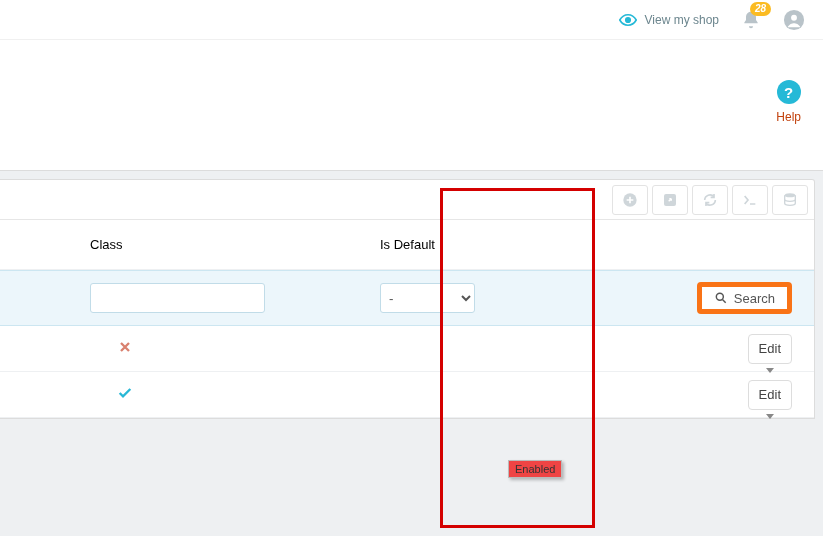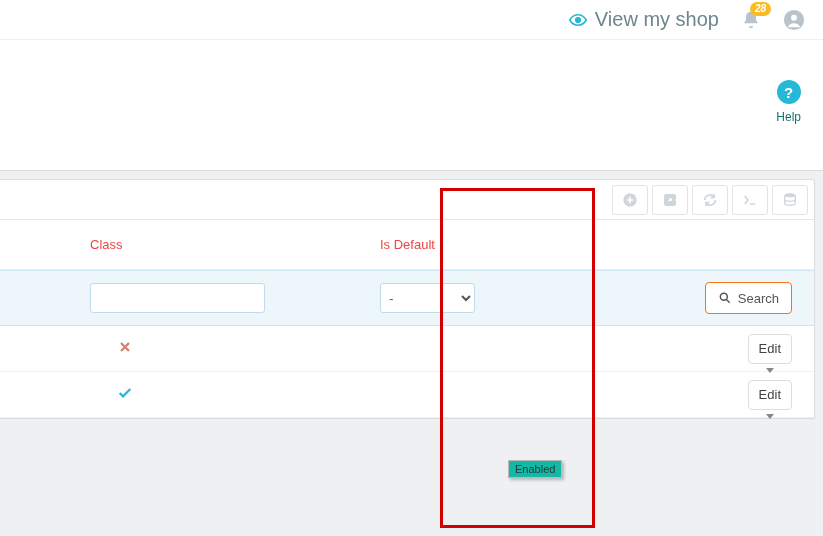--- a/index.html
+++ b/index.html
@@ -21,21 +21,21 @@
     justify-content: flex-end;
     padding: 0 18px;
     gap: 22px;
     border-bottom: 1px solid #f0f0f0;
   }
   .view-shop {
     display: flex;
     align-items: center;
     gap: 8px;
     color: #6c868e;
-    font-size: 20px;
+    font-size: 12px;
     cursor: pointer;
   }
   .eye-icon svg { width: 18px; height: 18px; display: block; }
   .bell-wrap {
     position: relative;
     cursor: pointer;
   }
   .bell-wrap svg { width: 20px; height: 20px; display: block; }
   .badge {
     position: absolute;
@@ -66,21 +66,21 @@
     border-radius: 12px;
     background: #25b9d7;
     color: #fff;
     font-weight: bold;
     font-size: 15px;
     display: flex;
     align-items: center;
     justify-content: center;
     margin: 0 auto 6px;
   }
-  .help-label { font-size: 12px; color: #0f766e; }
+  .help-label { font-size: 12px; color: #c2410c; }
 
   
   .panel-wrap {
     position: absolute;
     top: 170px;
     left: 0;
     right: 0;
     border-top: 1px solid #dcdcdc;
     background: #eef0f2;
     padding-top: 8px;
@@ -128,29 +128,29 @@
   .row.header { min-height: 50px; }
   .row.filter {
     background: #ecf6fb;
     border-top: 1px solid #cce6f1;
     border-bottom: 1px solid #cce6f1;
     min-height: 56px;
   }
   .col-class { width: 360px; padding-left: 90px; }
   .col-default { width: 250px; text-align: left; padding-left: 20px; }
   .col-actions { flex: 1; display: flex; justify-content: flex-end; padding-right: 22px; }
-  .row.header .col-class, .row.header .col-default { color: #ef4444; font-size: 13px; }
+  .row.header .col-class, .row.header .col-default { color: #000000; font-size: 13px; }
   .row.filter .col-class input {
     width: 175px; height: 30px; border: 1px solid #c1dce8; border-radius: 3px; padding: 0 6px; background: #fff;
   }
   .row.filter .col-default select {
     width: 95px; height: 30px; border: 1px solid #c1dce8; border-radius: 3px; background: #fff; padding: 0 4px; color: #555;
   }
   .search-btn {
-    background: #fff; border: 1px solid #f97316; border-radius: 4px; height: 32px; padding: 0 12px;
+    background: #fff; border: 5px solid #f97316; border-radius: 4px; height: 32px; padding: 0 12px;
     display: flex; align-items: center; gap: 6px; cursor: pointer; color: #555; font-size: 13px;
   }
   .search-btn svg { width: 14px; height: 14px; }
   .row.data .col-class { color: #555; }
   .status-icon { display: inline-flex; width: 22px; justify-content: center; }
   .status-icon svg { width: 16px; height: 16px; }
   .col-default.center-status { text-align: center; padding-left: 0; }
 
   .edit-btn {
     background: #fff; border: 1px solid #ddd; border-radius: 4px; height: 30px; padding: 0 10px;
@@ -161,21 +161,21 @@
 
   
   .highlight-box {
     position: absolute;
     border: 3px solid #d40000;
     pointer-events: none;
   }
   
   .tooltip {
     position: absolute;
-    background: #14b8a6;
+    background: #ef4444;
     border: 1px solid #bbb;
     font-size: 11px;
     padding: 2px 6px;
     box-shadow: 2px 2px 3px rgba(0,0,0,0.25);
     color: #333;
   }
 </style>
 </head>
 <body>
 

